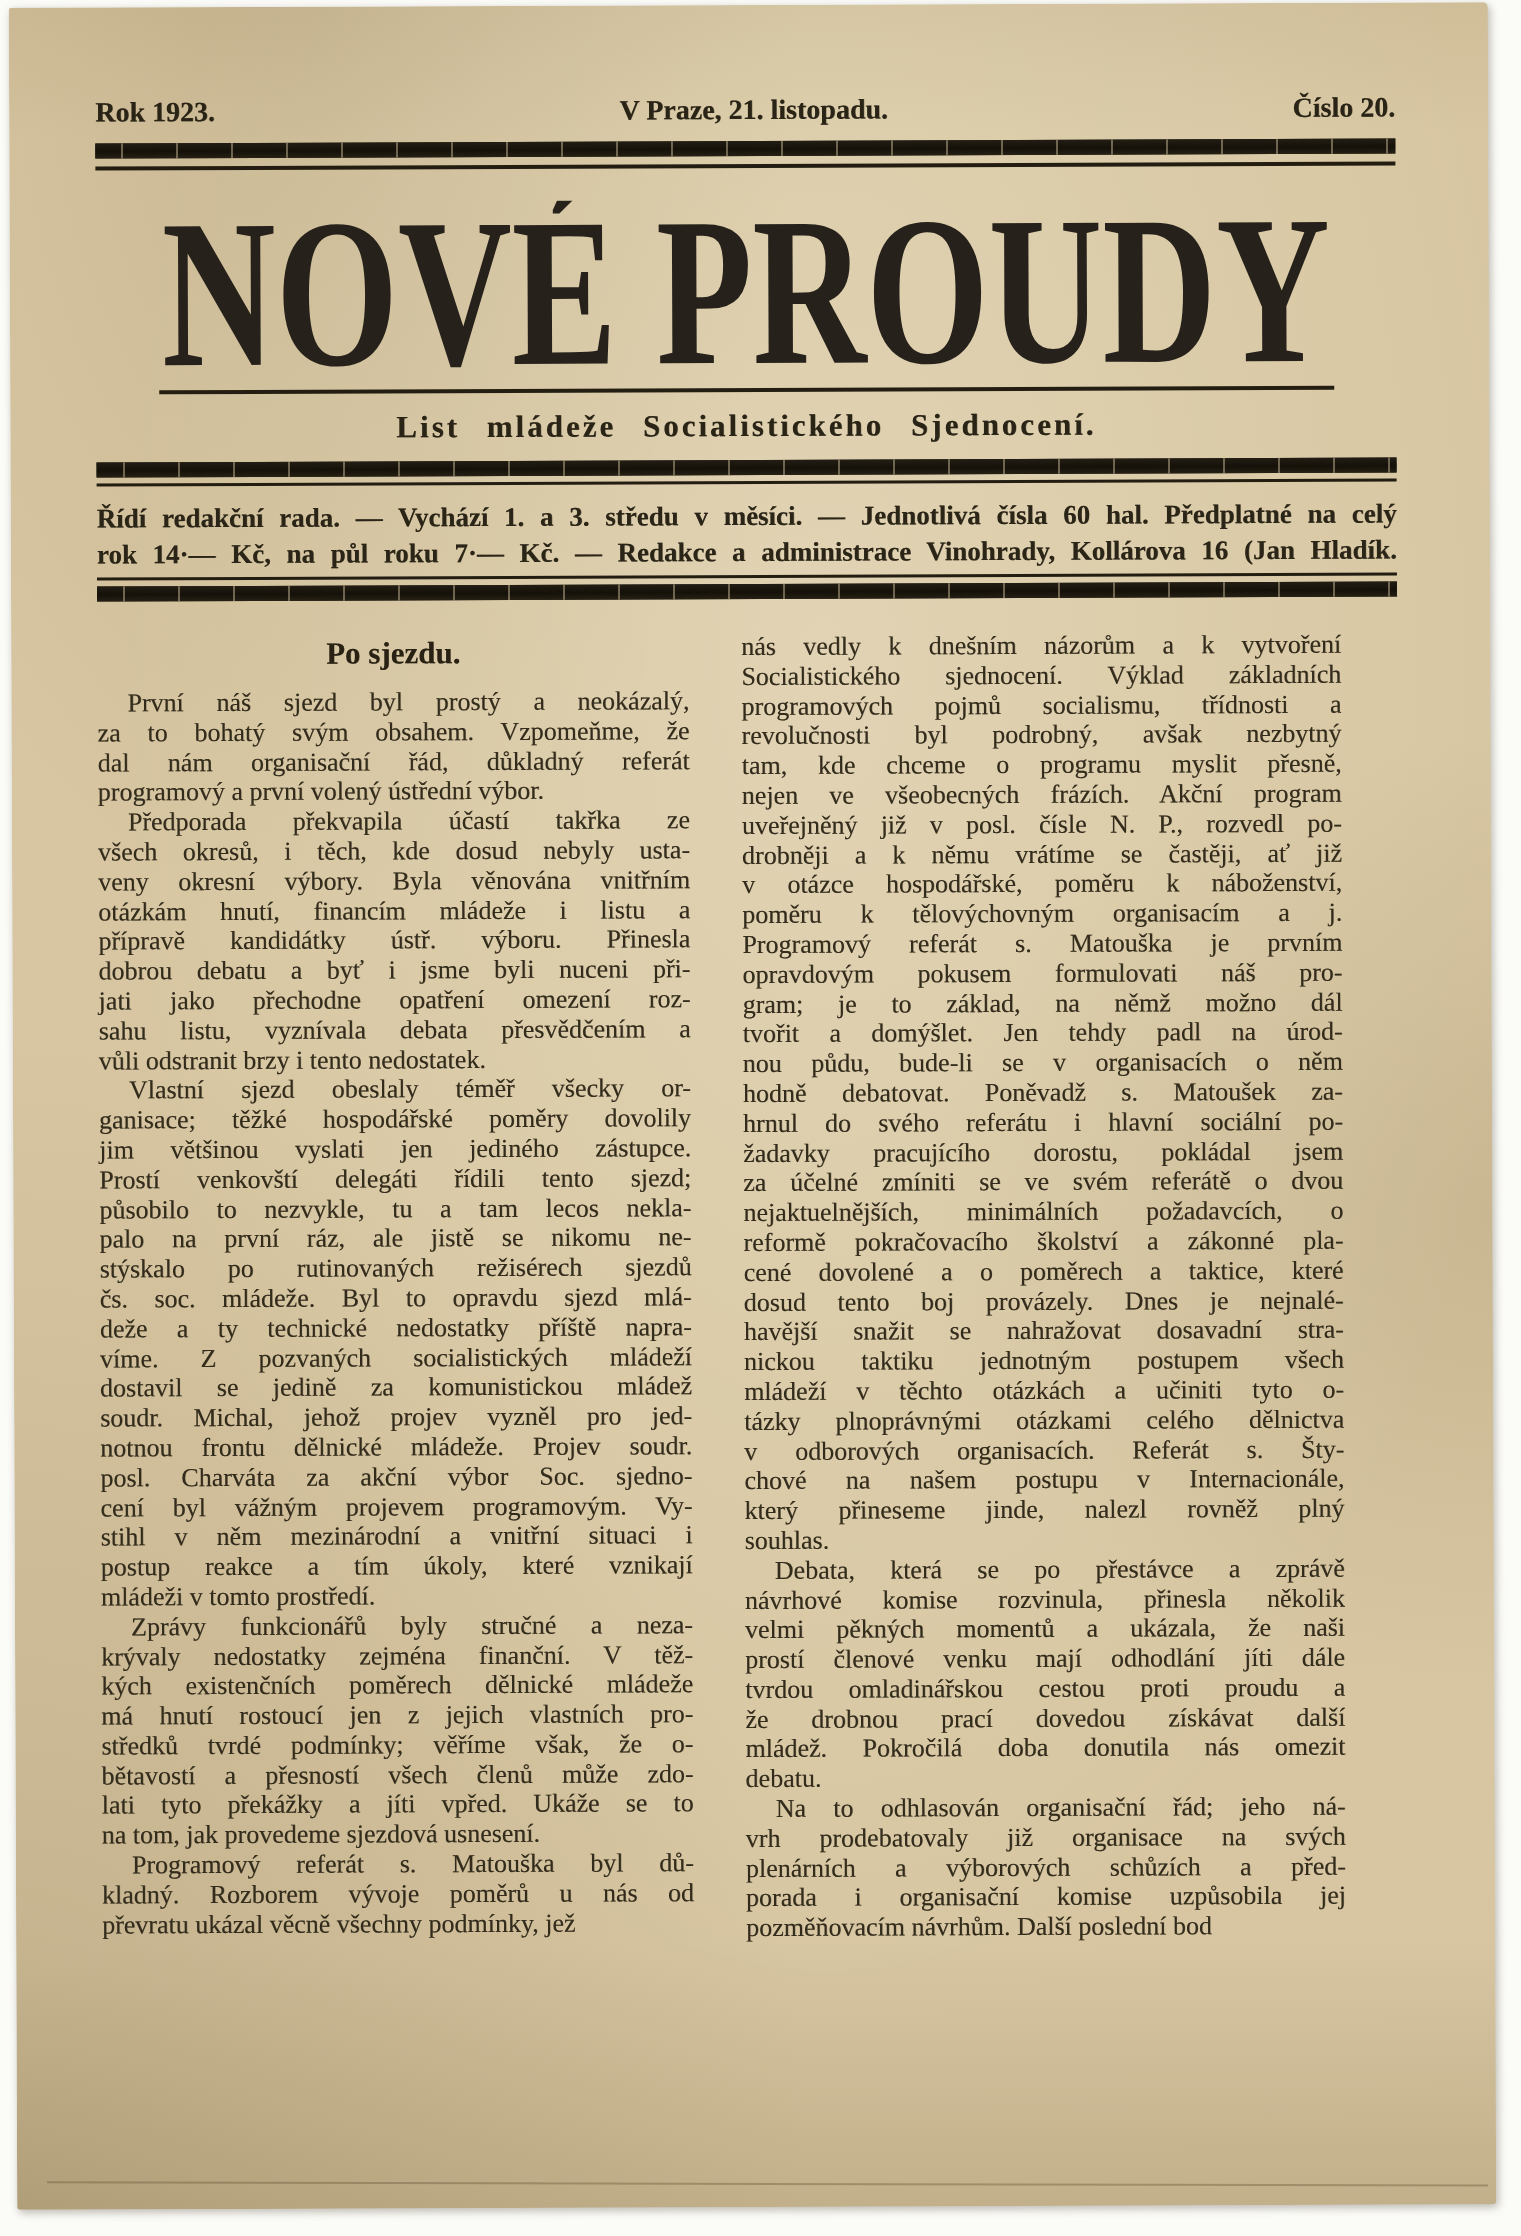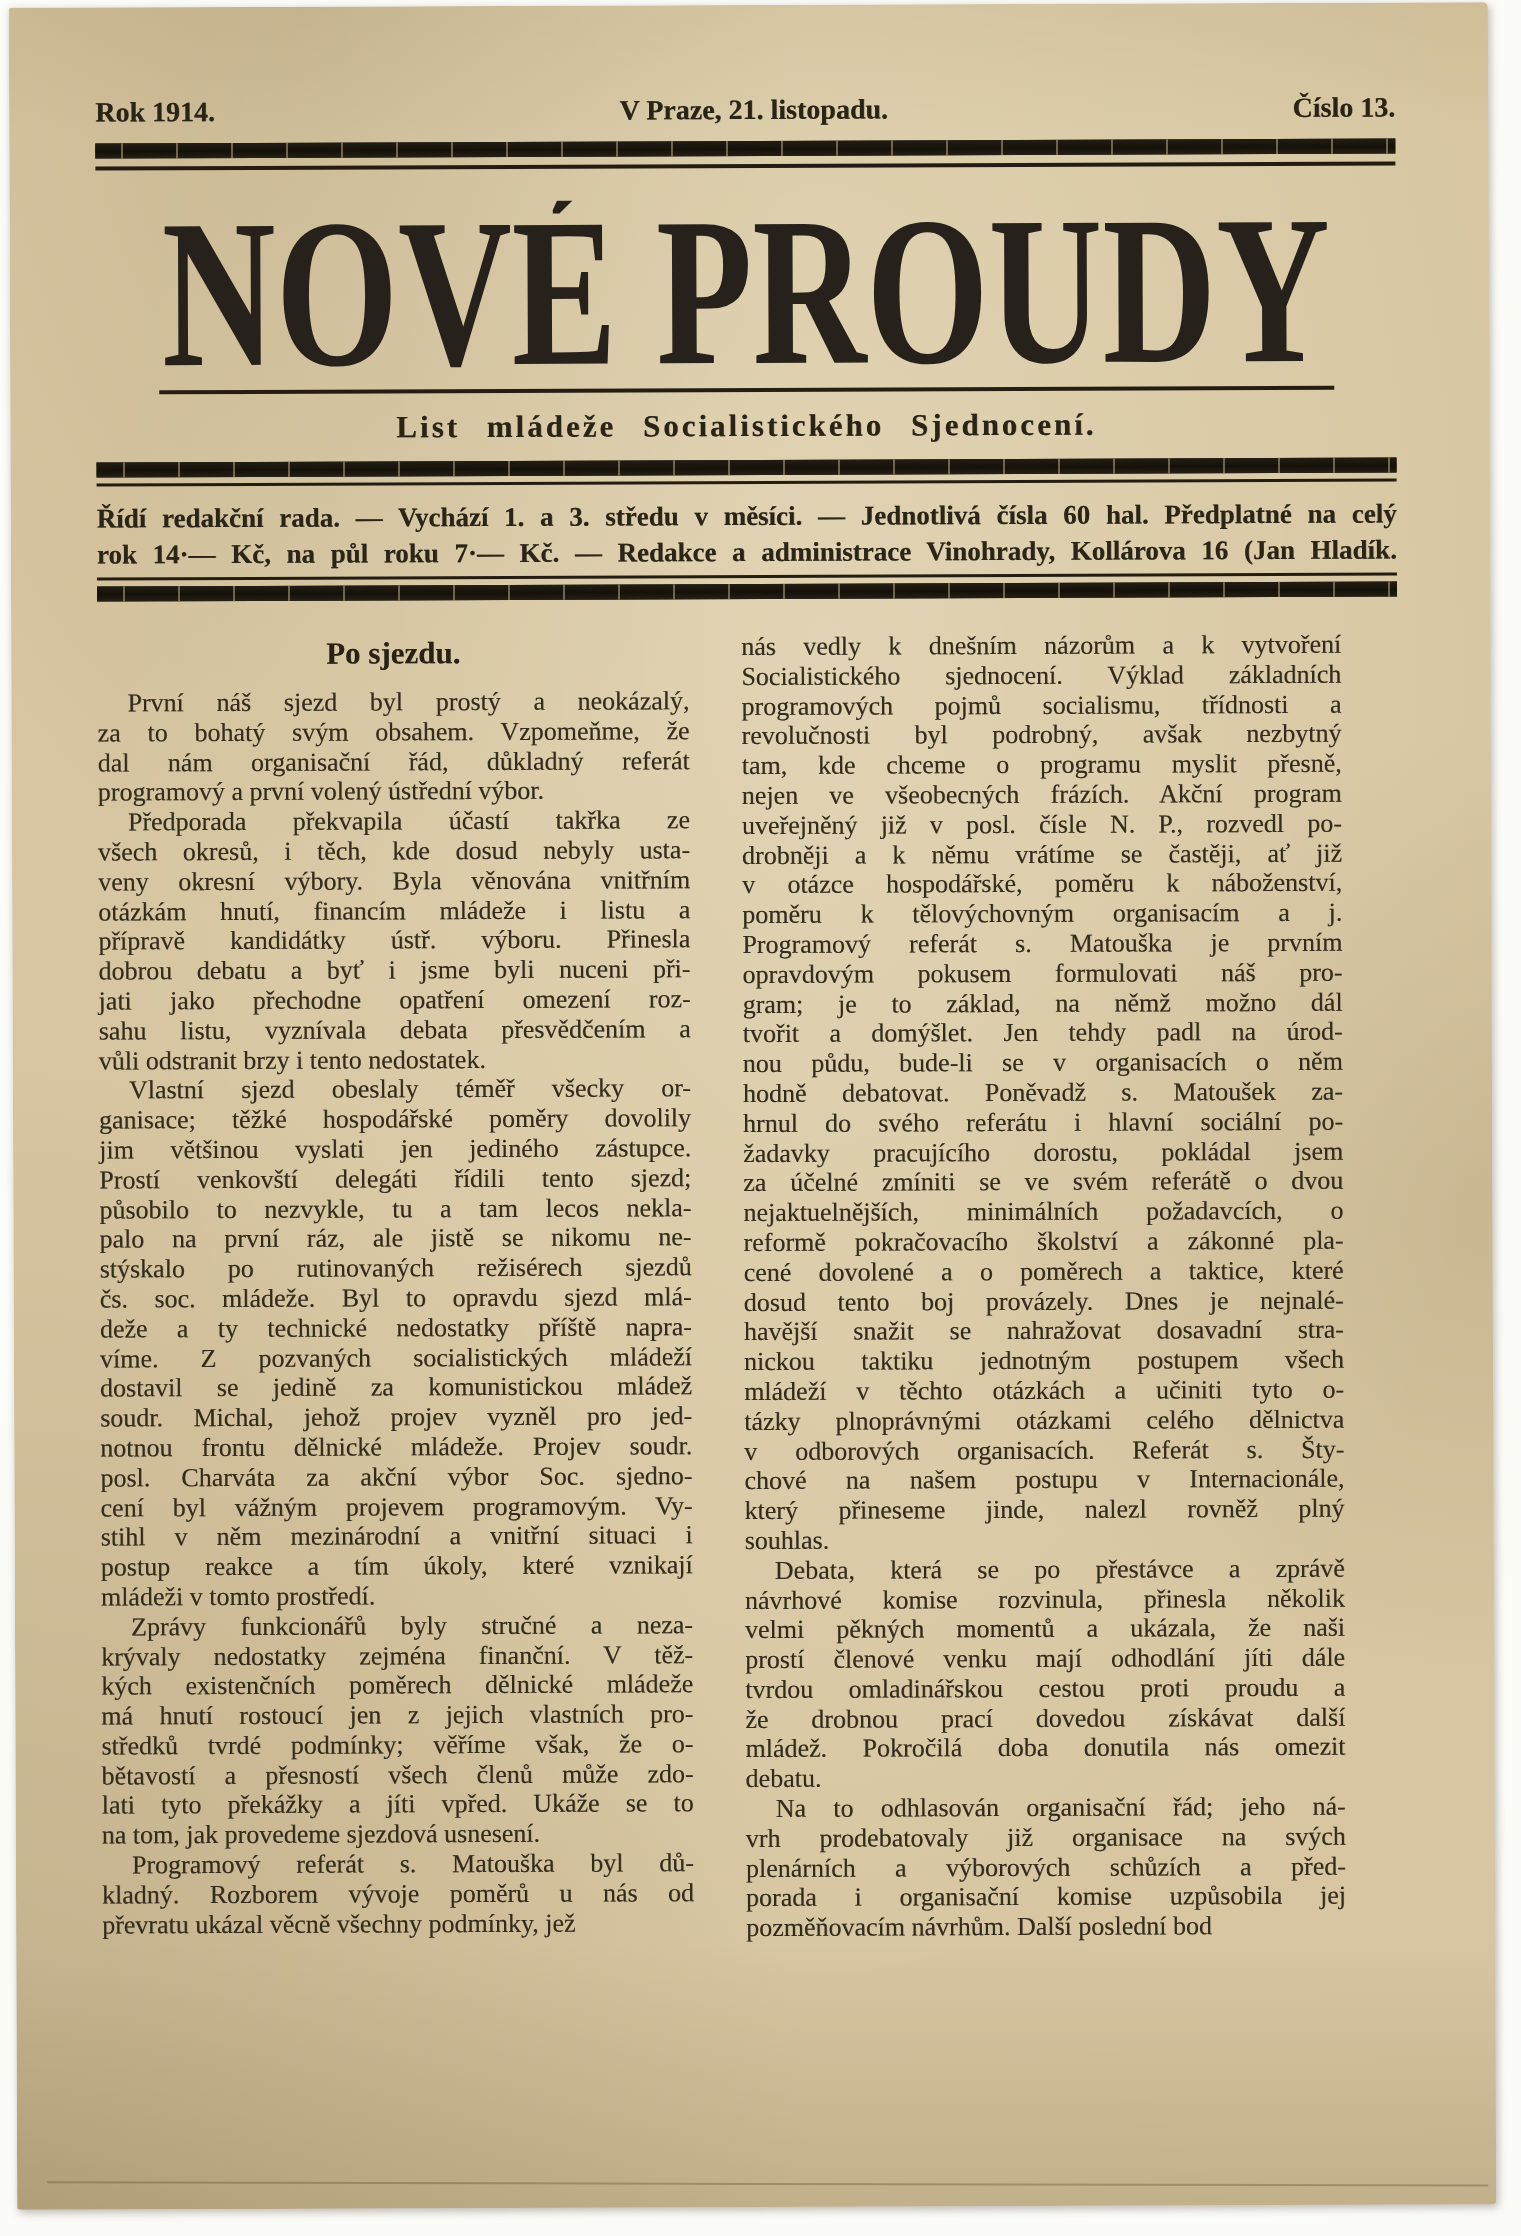--- a/index.html
+++ b/index.html
@@ -99,23 +99,23 @@
   .ln-last{text-align-last:left;}
   .ln-ind{text-indent:30px;}
 </style>
 </head>
 <body>
 
 <div class="paper">
   <div class="band">
 
     <div class="date-row">
-      <span>Rok 1914.</span>
+      <span>Rok 1923.</span>
       <span>V Praze, 21. listopadu.</span>
-      <span>Číslo 13.</span>
+      <span>Číslo 20.</span>
     </div>
 
     <div class="rule rule-thick mt-rule-a"></div>
     <div class="rule rule-thin mt-rule-b"></div>
 
     <svg class="masthead" width="1300" height="180" viewBox="0 0 1300 180">
       <text x="650" y="163" text-anchor="middle" textLength="1168" lengthAdjust="spacingAndGlyphs">NOVÉ PROUDY</text>
     </svg>
 
     <div class="masthead-rule"></div>

